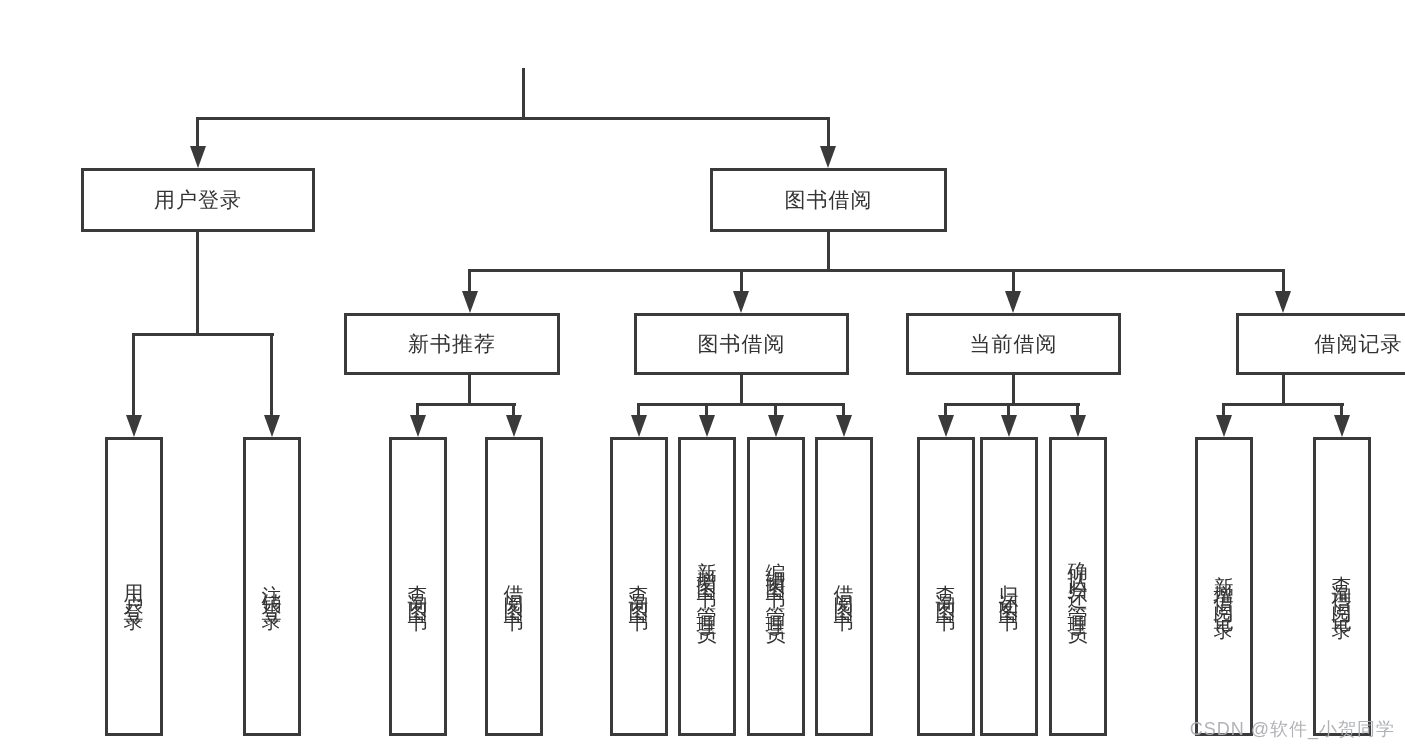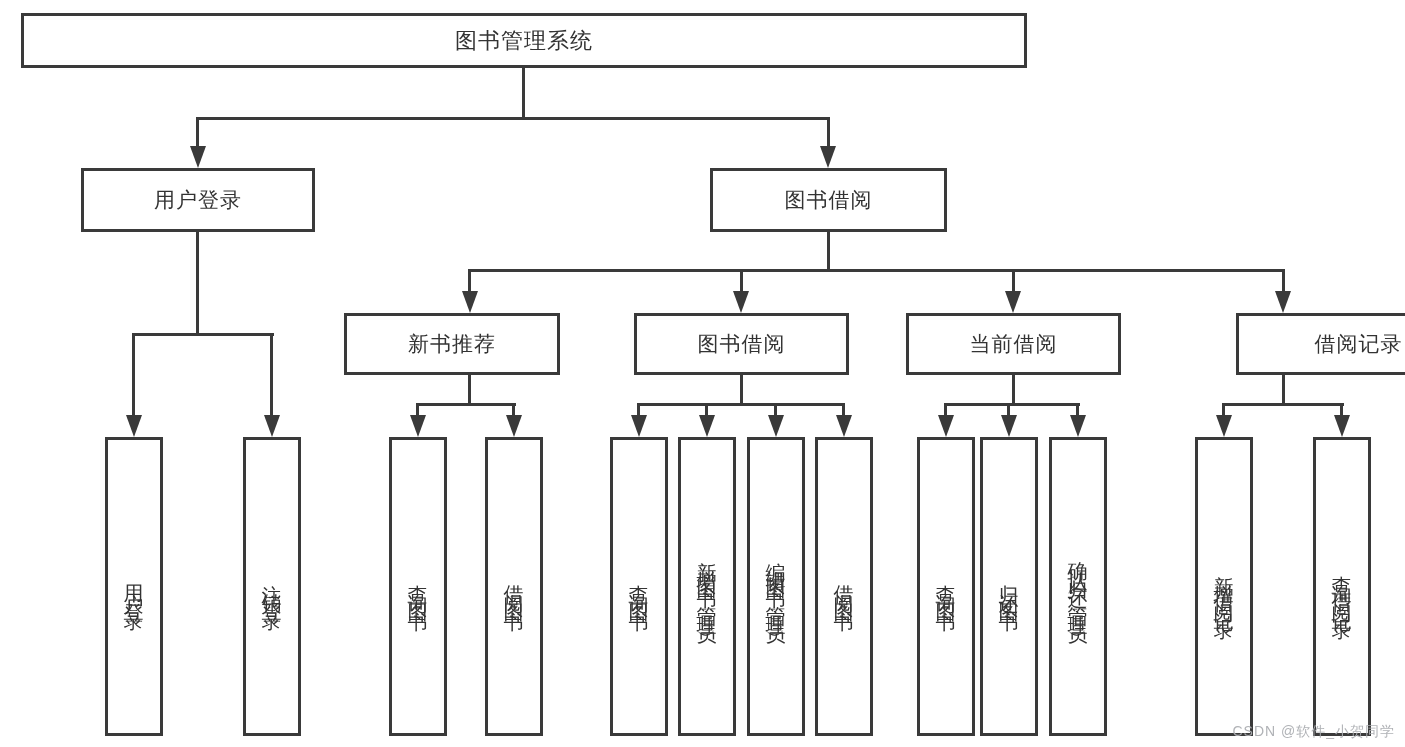--- a/index.html
+++ b/index.html
@@ -19,32 +19,29 @@
     font-size:20px;line-height:1;letter-spacing:9px;color:#333333;
   }
   .vline{position:absolute;width:3px;background:#3a3a3a;}
   .hline{position:absolute;height:3px;background:#3a3a3a;}
   .arrow{
     position:absolute;width:0;height:0;
     border-left:8px solid transparent;border-right:8px solid transparent;
     border-top:22px solid #3a3a3a;
   }
   .watermark{
-    position:absolute;right:10px;bottom:6px;font-size:14px;letter-spacing:1px;
+    position:absolute;right:10px;bottom:6px;font-size:18px;letter-spacing:1px;
     color:rgba(172,174,178,0.95);z-index:5;white-space:nowrap;
   }
 </style>
 </head>
 <body>
 
 <div class="canvas">
 
-  <div class="node root" style="left:21px;top:13px;width:1006px;height:55px;">
-    <span>图书管理系统</span>
-  </div>
 
   <div class="vline" style="left:522px;top:68px;height:51px;"></div>
   <div class="hline" style="left:196px;top:117px;width:634px;"></div>
   <div class="vline" style="left:196px;top:117px;height:33px;"></div>
   <div class="arrow" style="left:190px;top:146px;"></div>
   <div class="vline" style="left:827px;top:117px;height:33px;"></div>
   <div class="arrow" style="left:820px;top:146px;"></div>
 
   <div class="node hnode" style="left:81px;top:168px;width:234px;height:64px;">
     <span>用户登录</span>

